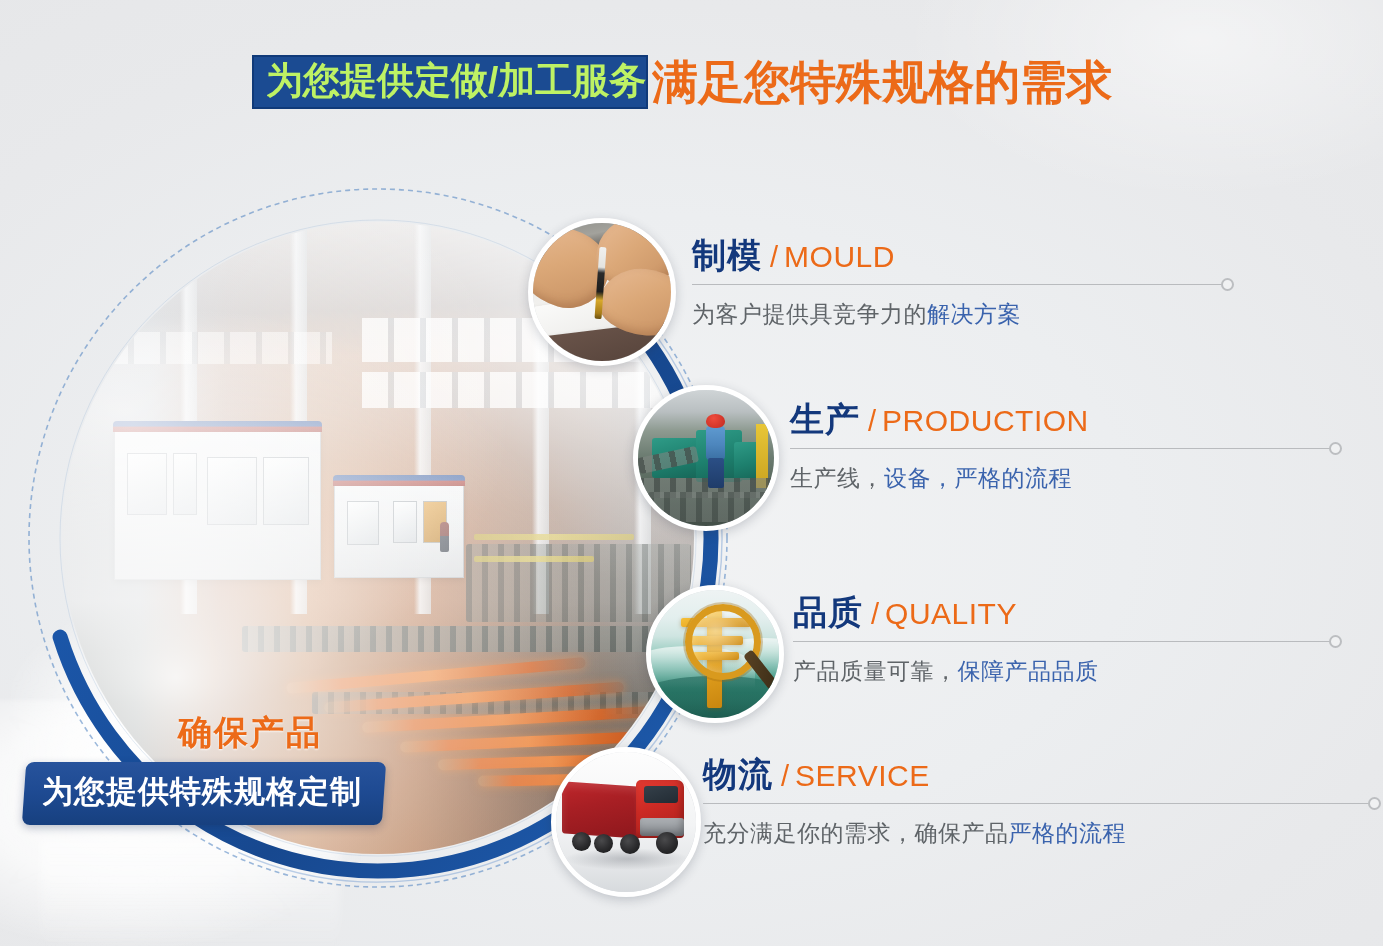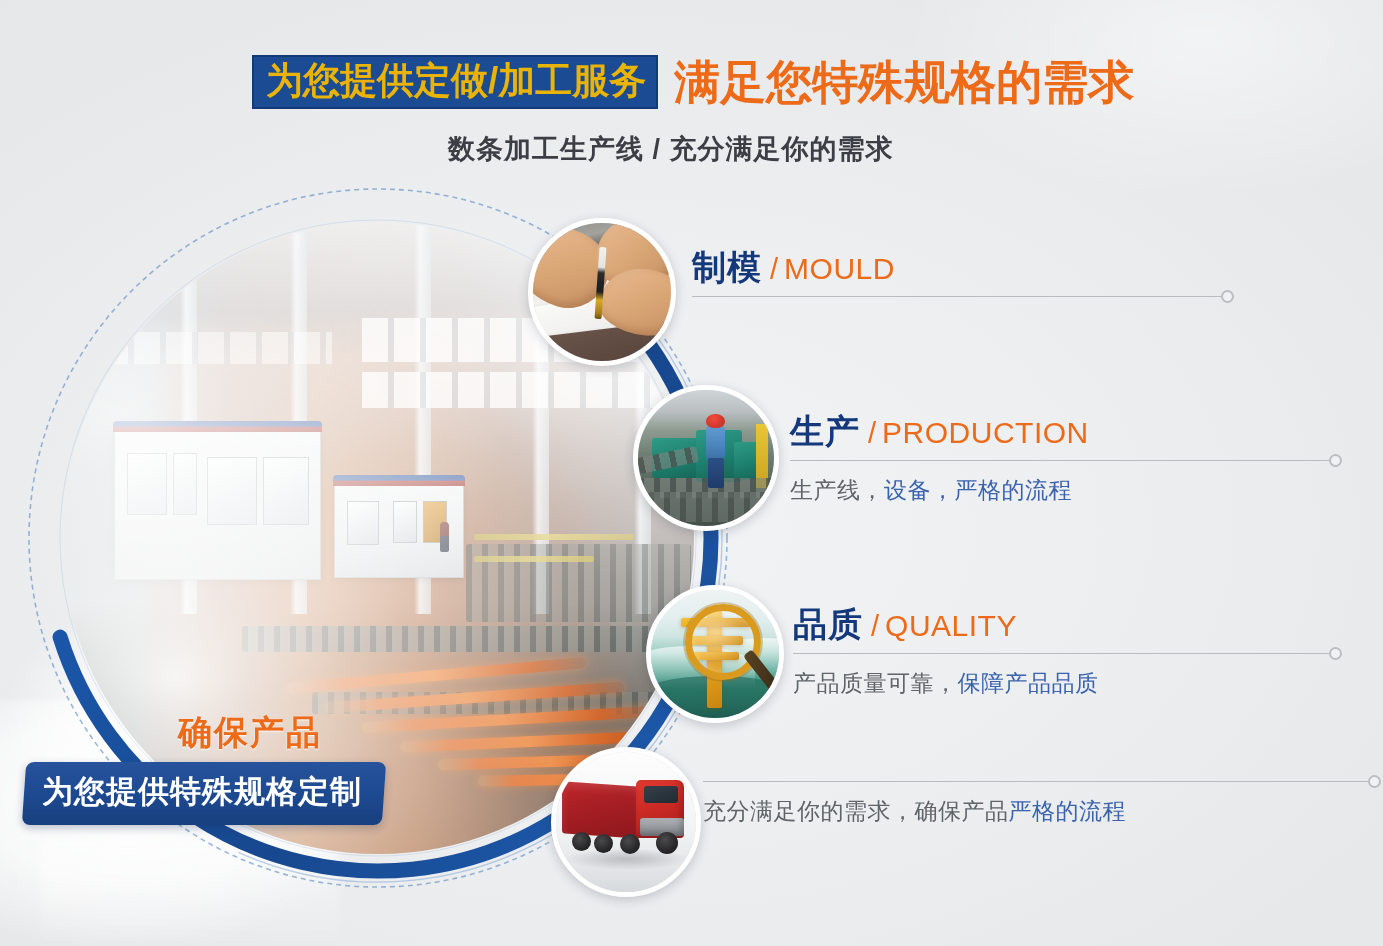--- a/index.html
+++ b/index.html
@@ -52,35 +52,35 @@
   .heading-row {
     position: absolute;
     left: 252px;
     top: 55px;
     display: flex;
     align-items: center;
   }
   .heading-badge {
     background: #1b4b92;
     border: 2px solid #103a79;
-    color: #eab308;
+    color: #bef264;
     font-size: 37px;
     font-weight: bold;
     letter-spacing: 0px;
-    padding: 5px 10px 8px 12px;
+    padding: 5px 0 8px 12px;
     line-height: 1;
     white-space: nowrap;
     text-align: center;
   }
   .heading-orange {
     color: #ec6a18;
     font-size: 46px;
     font-weight: bold;
     line-height: 1;
-    margin-left: 16px;
+    margin-left: 4px;
     white-space: nowrap;
   }
   .subheading {
     position: absolute;
     left: 448px;
     top: 131px;
     color: #3b3f45;
     font-size: 27px;
     font-weight: bold;
     letter-spacing: 1px;
@@ -302,21 +302,20 @@
   }
   .truck-shadow {
     position: absolute;
     background: radial-gradient(ellipse at 50% 50%, rgba(70,75,85,0.28), rgba(70,75,85,0) 70%);
     border-radius: 50%;
   }
 
   
   .feature {
     position: absolute;
-    margin-top: 12px;
   }
   .feature-title {
     white-space: nowrap;
     line-height: 1;
     margin-bottom: 6px;
   }
   .f-cn {
     color: #13387c;
     font-size: 34px;
     font-weight: bold;
@@ -398,21 +397,20 @@
 
   <div class="ghost-shape ghost-d"></div>
   <div class="ghost-shape ghost-b"></div>
   <div class="ghost-shape ghost-a"></div>
   <div class="ghost-shape ghost-c"></div>
 
   <div class="heading-row">
     <div class="heading-badge">为您提供定做/加工服务</div>
     <div class="heading-orange">满足您特殊规格的需求</div>
   </div>
-  <div class="subheading">数条加工生产线 / 充分满足你的需求</div>
 
   <div class="ring-wrap">
     <svg width="712" height="712" viewBox="0 0 712 712" xmlns="http://www.w3.org/2000/svg" aria-hidden="true">
       <defs>
         <linearGradient id="ringGrad" x1="0" y1="0" x2="1" y2="1">
           <stop offset="0%" stop-color="#2b6fc4"></stop>
           <stop offset="30%" stop-color="#1b56a8"></stop>
           <stop offset="62%" stop-color="#17488f"></stop>
           <stop offset="100%" stop-color="#1f5fb4"></stop>
         </linearGradient>
@@ -533,20 +531,23 @@
     </div>
   </div>
 
   <div class="feature" style="left:692px; top:238px; width:536px;">
     <div class="feature-title">
       <span class="f-cn">制模</span><span class="f-slash">/</span><span class="f-en">MOULD</span>
     </div>
     <div class="feature-rule">
       <span class="dot"></span>
     </div>
+    <div class="feature-desc">
+      <span>为客户提供具竞争力的</span><span class="hi">解决方案</span>
+    </div>
   </div>
 
   <div class="feature" style="left:793px; top:595px; width:543px;">
     <div class="feature-title">
       <span class="f-cn">品质</span><span class="f-slash">/</span><span class="f-en">QUALITY</span>
     </div>
     <div class="feature-rule">
       <span class="dot"></span>
     </div>
     <div class="feature-desc">
@@ -560,20 +561,23 @@
     </div>
     <div class="feature-rule">
       <span class="dot"></span>
     </div>
     <div class="feature-desc">
       <span>生产线，</span><span class="hi">设备，严格的流程</span>
     </div>
   </div>
 
   <div class="feature" style="left:703px; top:757px; width:672px;">
+    <div class="feature-title">
+      <span class="f-cn">物流</span><span class="f-slash">/</span><span class="f-en">SERVICE</span>
+    </div>
     <div class="feature-rule">
       <span class="dot"></span>
     </div>
     <div class="feature-desc">
       <span>充分满足你的需求，确保产品</span><span class="hi">严格的流程</span>
     </div>
   </div>
 
   <div class="service-title">确保产品</div>
   <div class="service-banner">

